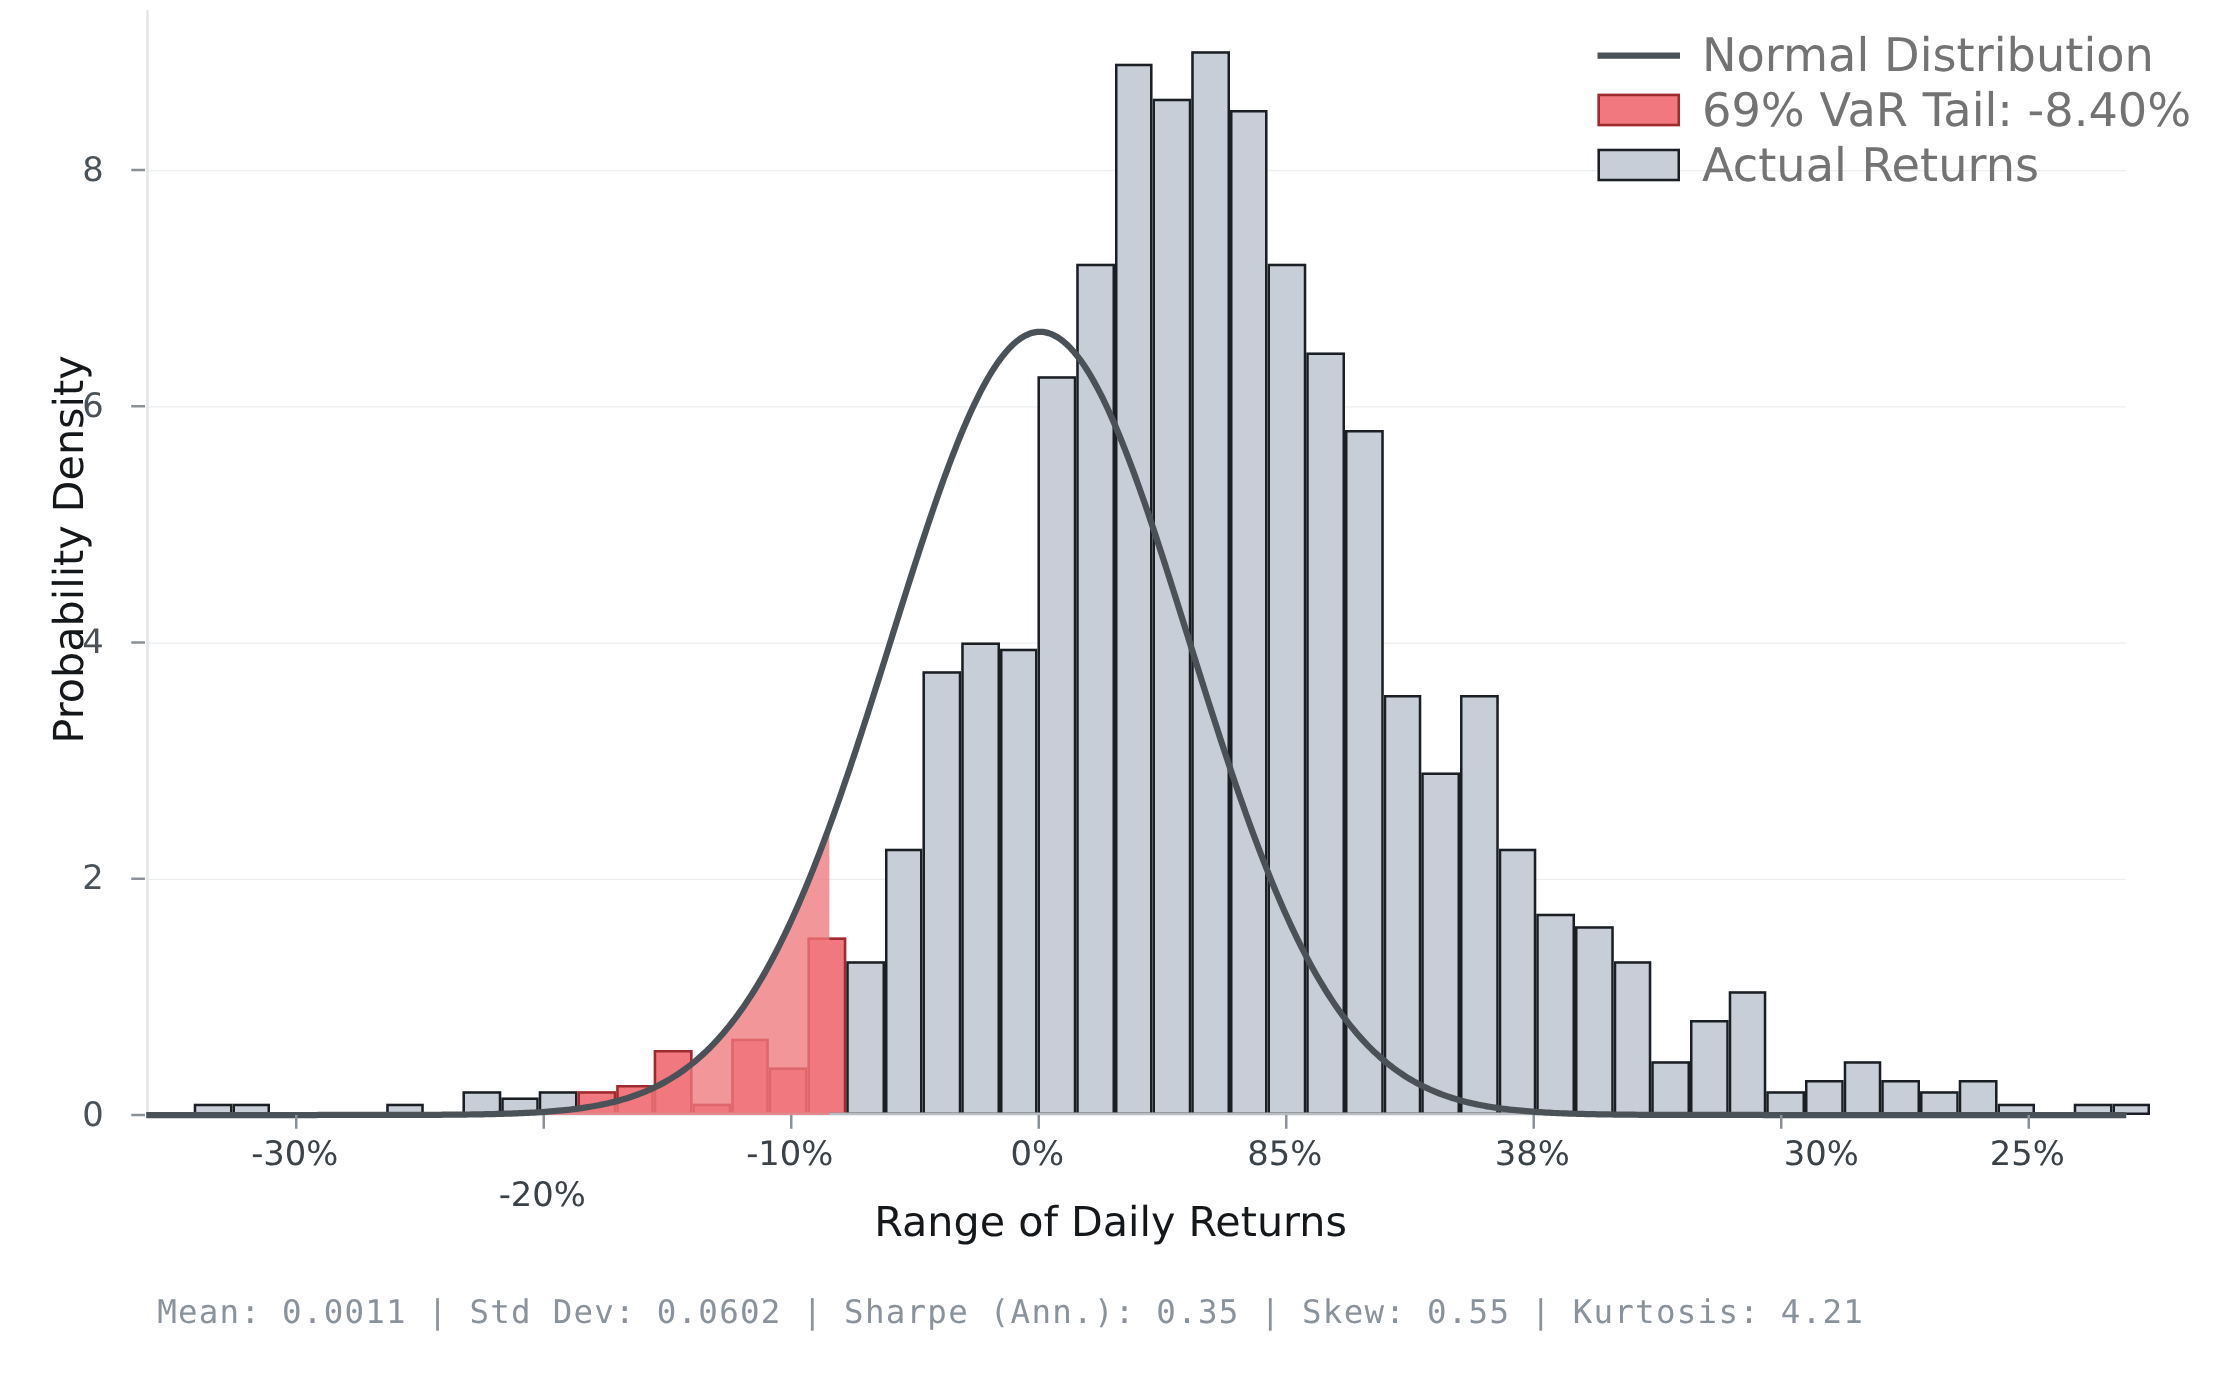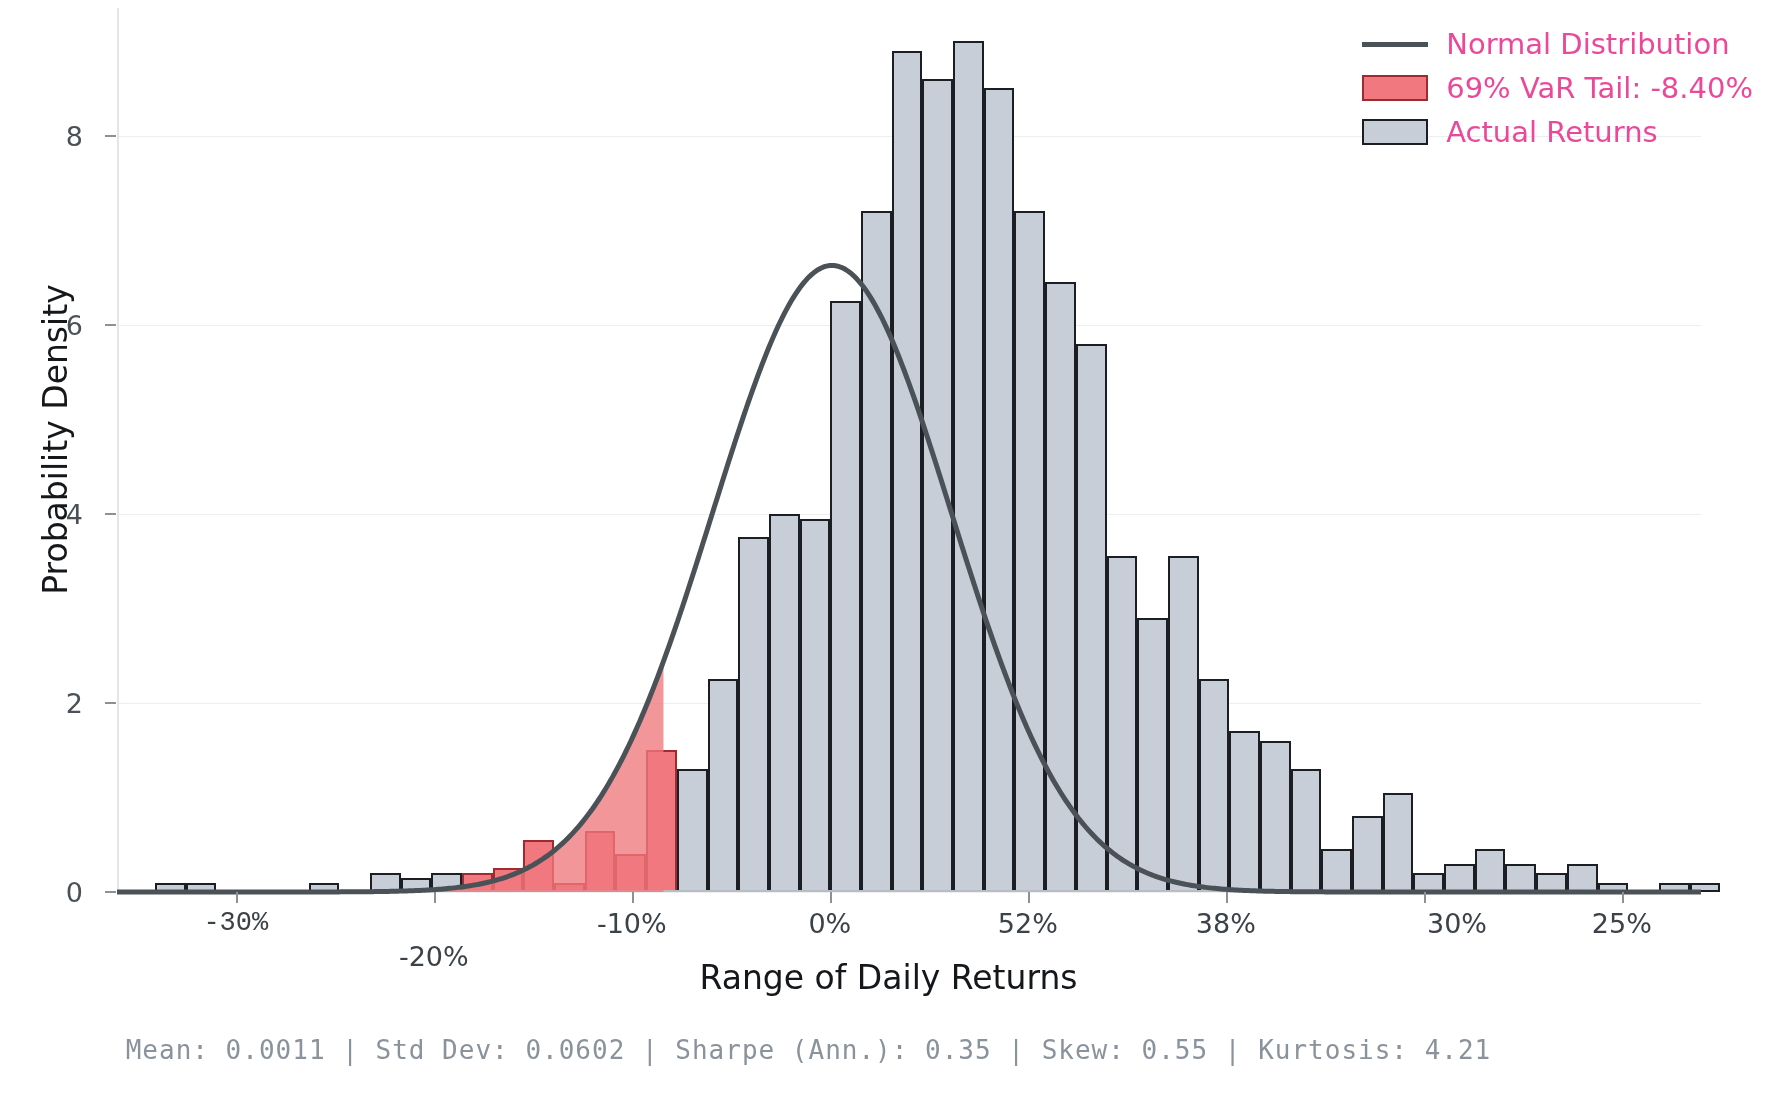--- a/index.html
+++ b/index.html
@@ -24,21 +24,21 @@
   #ylabel{position:absolute;left:-345px;top:420px;width:800px;text-align:center;
     font-size:33px;color:#15181b;transform:rotate(-90deg);transform-origin:center center;}
   #stats{position:absolute;left:0;top:1035px;width:1617px;text-align:center;
     font-family:"DejaVu Sans Mono",monospace;font-size:26px;color:#8a929b;letter-spacing:1px;}
   #legend{position:absolute;right:18px;top:22px;padding:4px 6px;}
   .legend-row{display:flex;align-items:center;height:36px;margin-bottom:8px;}
   .legend-swatch{width:66px;height:26px;margin-right:18px;box-sizing:border-box;flex:0 0 auto;}
   .legend-swatch.line{height:0;border-top:5px solid #4a5258;margin-top:0;}
   .legend-swatch.var{background:#f0787e;border:2px solid #9e2b30;}
   .legend-swatch.actual{background:#c7ced8;border:2px solid #1b1f24;}
-  .legend-text{font-size:29px;color:#ec4899;white-space:nowrap;}
+  .legend-text{font-size:37px;color:#737373;white-space:nowrap;}
 </style>
 </head>
 <body>
 
 <div id="figure">
 
   <div id="plot-area">
       <div class="gridline" style="top: 884px;"></div>
       <div class="gridline" style="top: 694.909px;"></div>
       <div class="gridline" style="top: 505.818px;"></div>
@@ -123,28 +123,28 @@
     <div class="ytick-label" style="top: 892px;">0</div>
     <div class="ytick-mark" style="top: 702.909px;"></div>
     <div class="ytick-label" style="top: 702.909px;">2</div>
     <div class="ytick-mark" style="top: 513.818px;"></div>
     <div class="ytick-label" style="top: 513.818px;">4</div>
     <div class="ytick-mark" style="top: 324.727px;"></div>
     <div class="ytick-label" style="top: 324.727px;">6</div>
     <div class="ytick-mark" style="top: 135.636px;"></div>
     <div class="ytick-label" style="top: 135.636px;">8</div>
     <div class="xtick-mark" style="left: 235.8px;"></div>
-    <div class="xtick-label" style="left: 235.8px; font-family: Liberation Mono, monospace;">-30%</div>
+    <div class="xtick-label" style="left: 235.8px;">-30%</div>
     <div class="xtick-mark" style="left: 433.8px;"></div>
     <div class="xtick-label" style="left: 433.8px; margin-top: 33px;">-20%</div>
     <div class="xtick-mark" style="left: 631.8px;"></div>
     <div class="xtick-label" style="left: 631.8px;">-10%</div>
     <div class="xtick-mark" style="left: 829.8px;"></div>
     <div class="xtick-label" style="left: 829.8px;">0%</div>
     <div class="xtick-mark" style="left: 1027.8px;"></div>
-    <div class="xtick-label" style="left: 1027.8px;">52%</div>
+    <div class="xtick-label" style="left: 1027.8px;">85%</div>
     <div class="xtick-mark" style="left: 1225.8px;"></div>
     <div class="xtick-label" style="left: 1225.8px;">38%</div>
     <div class="xtick-mark" style="left: 1423.8px;"></div>
     <div class="xtick-label" style="left: 1457px;">30%</div>
     <div class="xtick-mark" style="left: 1621.8px;"></div>
     <div class="xtick-label" style="left: 1621.8px;">25%</div>
   </div>
 
 </body></html>

